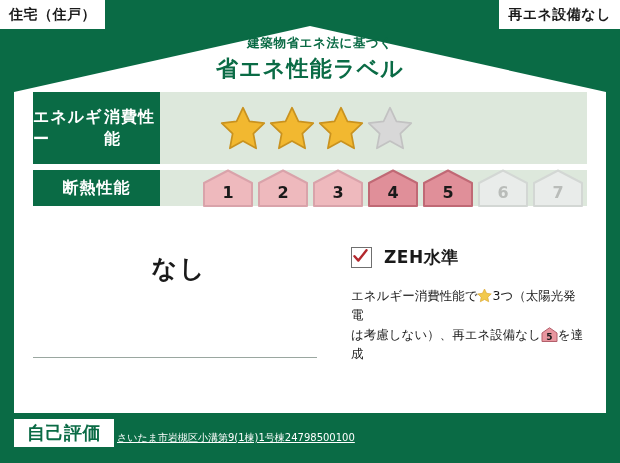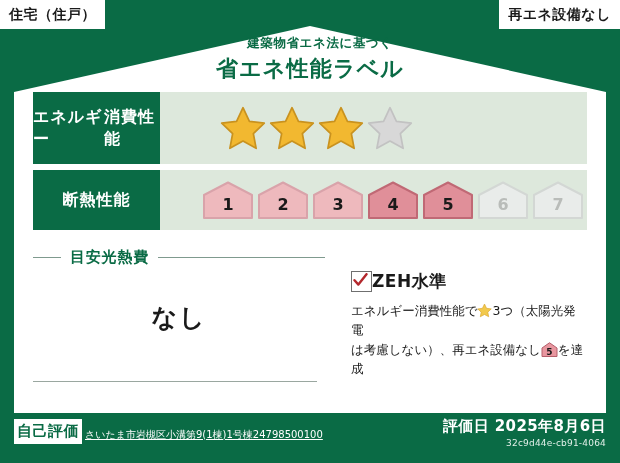--- a/index.html
+++ b/index.html
@@ -63,21 +63,21 @@
     box-sizing:border-box;
   }
 
   
   .perf-row{
     display:flex;
     align-items:stretch;
     margin:0 19px;
     height:72px;
   }
-  .perf-row.second{height:60px;margin-top:6px;justify-content:center;}
+  .perf-row.second{height:36px;margin-top:6px;justify-content:center;}
   .perf-label{
     width:127px;flex:none;
     background:#0a6b45;
     color:#ffffff;
     font-weight:bold;
     font-size:16px;
     letter-spacing:1px;
     display:flex;flex-direction:row;
     align-items:center;justify-content:center;
     line-height:1.35;
@@ -142,33 +142,33 @@
     font-size:25px;font-weight:bold;
     margin-top:34px;
     letter-spacing:2px;
   }
   .cost-bottom-rule{
     position:absolute;left:0;right:8px;bottom:10px;
     height:0;border-top:1.5px solid #9aa7a0;
   }
 
   
-  .zeh-head{display:flex;align-items:center;gap:0;}
+  .zeh-head{display:flex;align-items:center;gap:12px;}
   .zeh-check{
     width:19px;height:19px;flex:none;
     border:1.5px solid #6f6f6f;
     background:#fff;
     position:relative;
   }
   .zeh-check svg{position:absolute;left:1px;top:1px;}
   .zeh-title{
     font-size:17px;font-weight:bold;color:#1a1a1a;letter-spacing:.5px;
   }
   .zeh-desc{
-    margin-top:8px;
+    margin-top:17px;
     font-size:12.5px;
     color:#1a1a1a;
     line-height:1.55;
     letter-spacing:0px;
   }
   .inline-star{display:inline-block;vertical-align:-3px;width:15px;height:15px;}
   .inline-house{
     display:inline-block;vertical-align:-3px;
     position:relative;width:17px;height:15px;
   }
@@ -184,22 +184,22 @@
     position:absolute;
     left:0;right:0;bottom:0;height:50px;
     color:#ffffff;
   }
   .footer-inner{
     position:absolute;left:14px;right:14px;top:6px;
     display:flex;align-items:center;
   }
   .self-badge{
     background:#ffffff;color:#0a6b45;
-    font-weight:bold;font-size:15px;
-    padding:4px 3px;
+    font-weight:bold;font-size:18px;
+    padding:4px 13px;
     letter-spacing:.5px;
     line-height:1.1;
     flex:none;
   }
   .addr{
     margin-left:3px;
     font-size:10px;
     color:#ffffff;
     letter-spacing:0px;
     white-space:nowrap;
@@ -301,25 +301,20 @@
               </svg>
               <span>7</span>
             </div>
           </div>
       </div>
     </div>
 
     <div class="lower">
 
       <div class="lower-left">
-        <div class="cost-head">
-          <span class="rule short"></span>
-          <span>目安光熱費</span>
-          <span class="rule"></span>
-        </div>
         <div class="cost-value">なし</div>
         <div class="cost-bottom-rule"></div>
       </div>
 
       <div class="lower-right">
         <div class="zeh-head">
           <span class="zeh-check">
             <svg width="15" height="15" viewBox="0 0 15 15" aria-hidden="true">
               <path d="M1.5 7.2 L5.4 11.6 L13.5 1.2" fill="none" stroke="#b3282d" stroke-width="2.4" stroke-linecap="round" stroke-linejoin="round"></path>
             </svg>
@@ -337,19 +332,15 @@
       </div>
 
     </div>
   </div>
 
   <div class="footer">
     <div class="footer-inner">
       <div class="self-badge">自己評価</div>
       <div class="addr">さいたま市岩槻区小溝第9(1棟)1号棟24798500100</div>
     </div>
-    <div class="foot-right">
-      <div class="eval-date">評価日 2025年8月6日</div>
-      <div class="uuid">32c9d44e-cb91-4064</div>
-    </div>
   </div>
 
 </div>
 
 </body></html>

